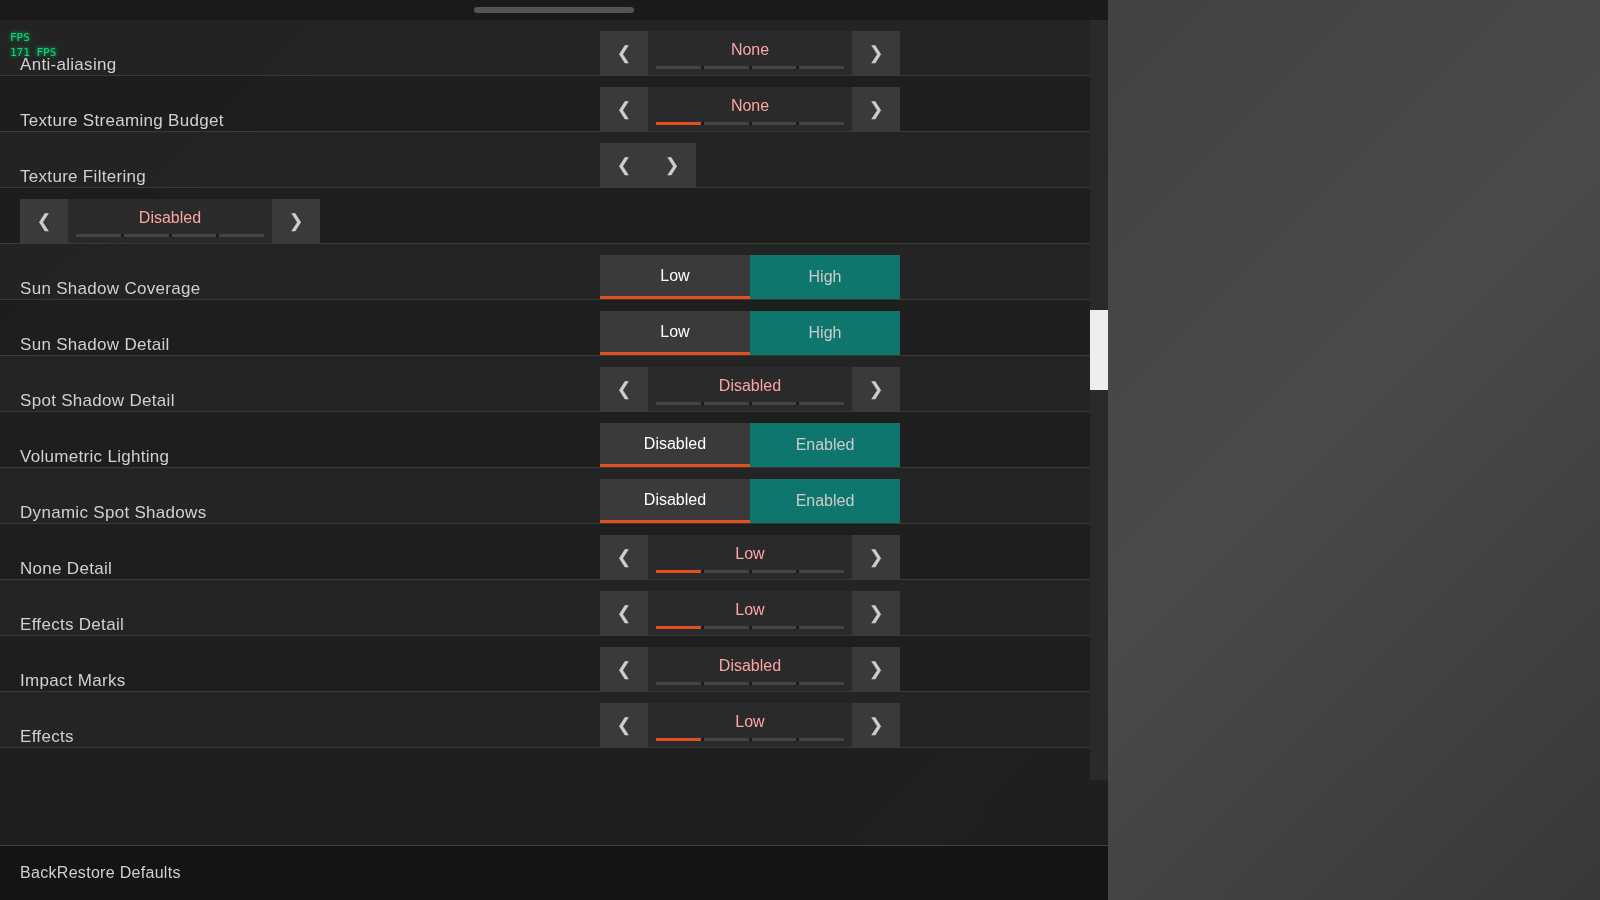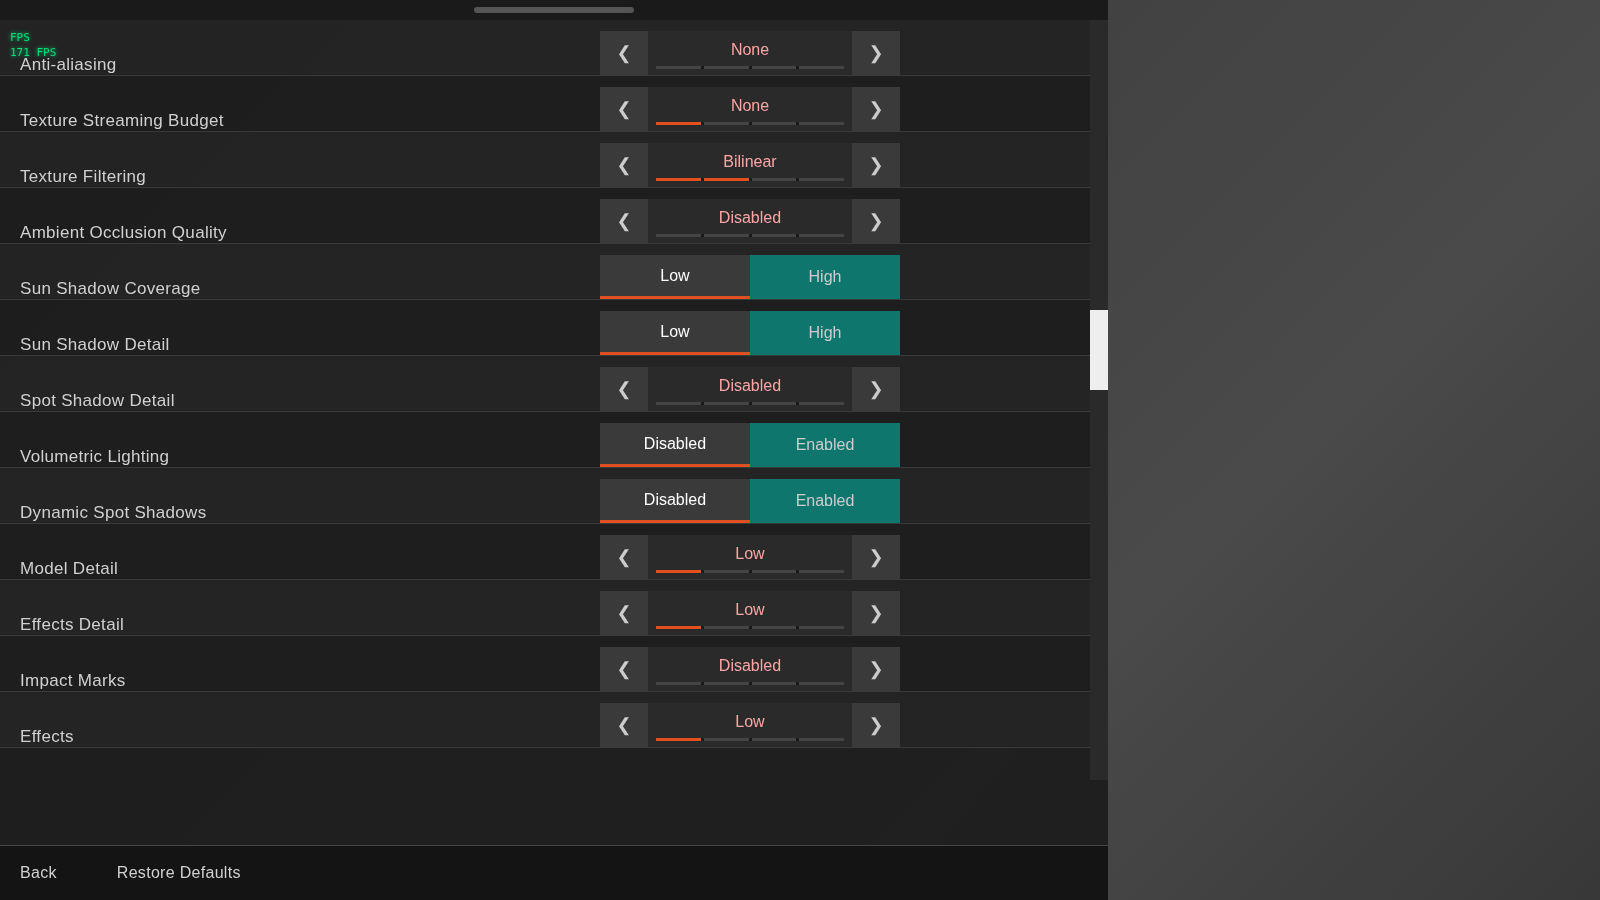--- a/index.html
+++ b/index.html
@@ -190,21 +190,20 @@
       color: #fff;
     }
 
     
     .bottom-bar {
       height: 55px;
       background: rgba(20, 20, 20, 0.95);
       display: flex;
       align-items: center;
       padding: 0 20px;
-      gap: 60px;
       border-top: 1px solid #444;
     }
 
     .bottom-btn {
       color: #d0d0d0;
       font-size: 16px;
       font-weight: 500;
       cursor: pointer;
       background: none;
       border: none;
@@ -292,35 +291,25 @@
             </div>
             <button class="arrow-btn">❯</button>
           </div>
         </div>
       </div>
       <div class="setting-row">
         <div class="setting-label">Texture Filtering</div>
         <div class="setting-control">
           <div class="arrow-control">
             <button class="arrow-btn">❮</button>
-            <div class="value-display">
-              <div class="value-text">Bilinear</div>
-              <div class="value-bar">
-                <div class="bar-segment"></div>
-                <div class="bar-segment"></div>
-                <div class="bar-segment inactive"></div>
-                <div class="bar-segment inactive"></div>
-              </div>
-            </div>
-            <button class="arrow-btn">❯</button>
-          </div>
-        </div>
-      </div>
-      <div class="setting-row">
-        <div class="setting-label">Ambient Occlusion Quality</div>
+            <button class="arrow-btn">❯</button>
+          </div>
+        </div>
+      </div>
+      <div class="setting-row">
         <div class="setting-control">
           <div class="arrow-control">
             <button class="arrow-btn">❮</button>
             <div class="value-display">
               <div class="value-text">Disabled</div>
               <div class="value-bar">
                 <div class="bar-segment inactive"></div>
                 <div class="bar-segment inactive"></div>
                 <div class="bar-segment inactive"></div>
                 <div class="bar-segment inactive"></div>
@@ -378,21 +367,21 @@
       <div class="setting-row">
         <div class="setting-label">Dynamic Spot Shadows</div>
         <div class="setting-control">
           <div class="toggle-control">
             <button class="toggle-btn active">Disabled</button>
             <button class="toggle-btn">Enabled</button>
           </div>
         </div>
       </div>
       <div class="setting-row">
-        <div class="setting-label">Model Detail</div>
+        <div class="setting-label">None Detail</div>
         <div class="setting-control">
           <div class="arrow-control">
             <button class="arrow-btn">❮</button>
             <div class="value-display">
               <div class="value-text">Low</div>
               <div class="value-bar">
                 <div class="bar-segment"></div>
                 <div class="bar-segment inactive"></div>
                 <div class="bar-segment inactive"></div>
                 <div class="bar-segment inactive"></div>

